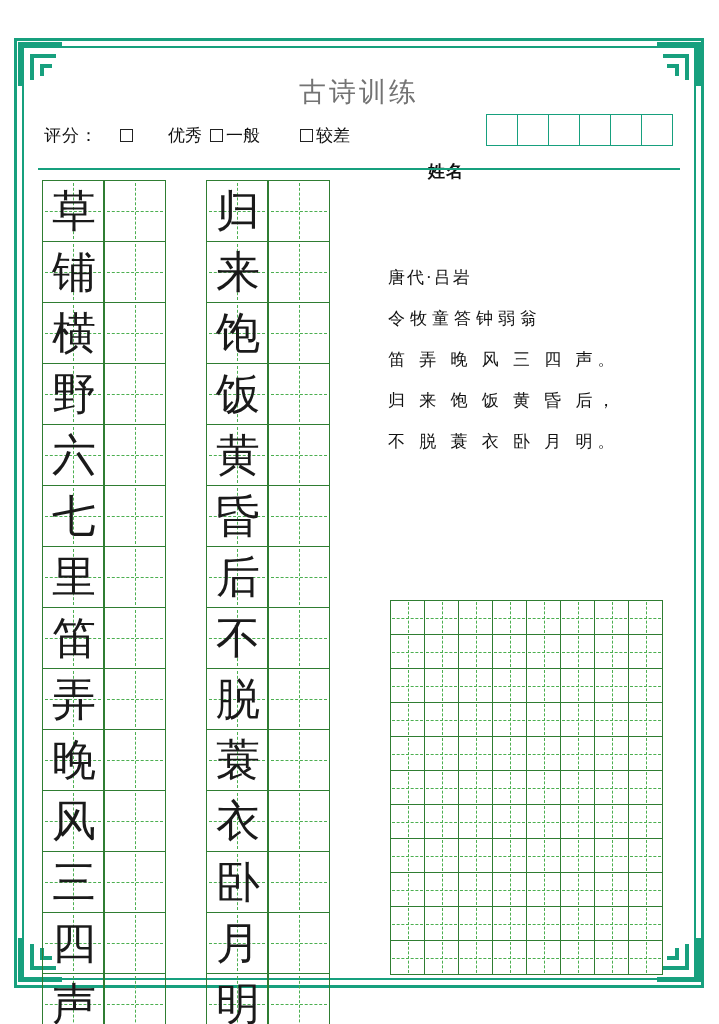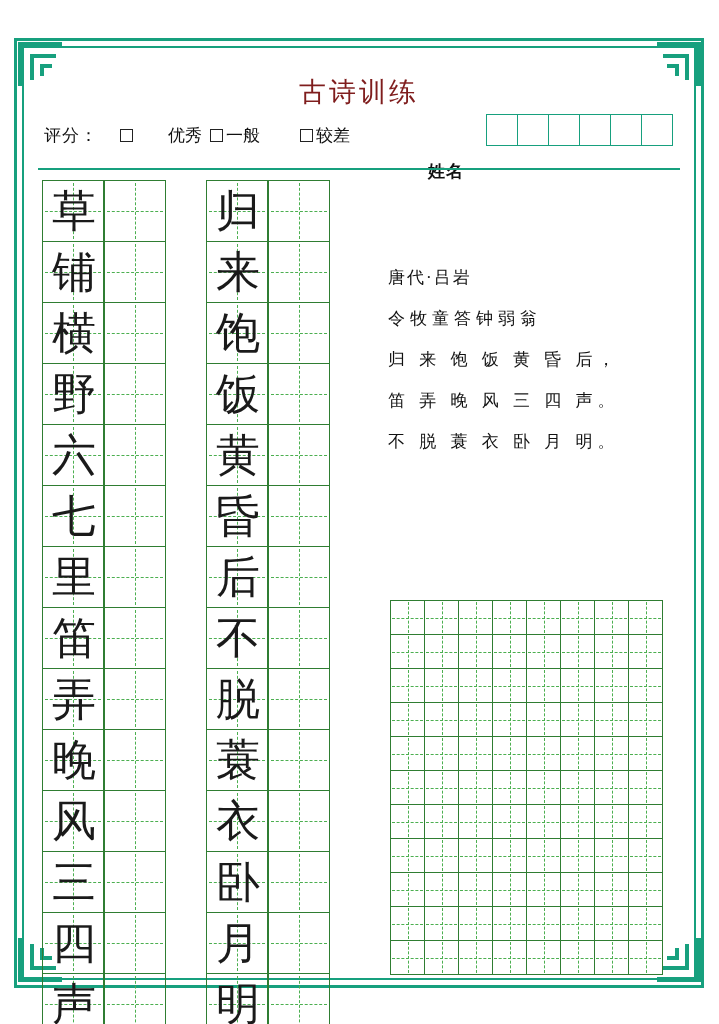--- a/index.html
+++ b/index.html
@@ -53,21 +53,21 @@
   
   .content {
     position: absolute;
     left: 38px; top: 62px;
     width: 642px; height: 902px;
   }
   .title {
     text-align: center;
     font-size: 27px;
     letter-spacing: 3px;
-    color: #7f1d1d;
+    color: #737373;
     font-family: "Liberation Serif", "DejaVu Serif", serif;
     margin-top: 12px;
     font-weight: normal;
   }
   .header-row {
     position: relative;
     height: 42px;
     margin-top: 4px;
   }
   .score-label {
@@ -565,22 +565,22 @@
             <div class="gcell">
               <div class="hline"></div>
               <div class="vline"></div>
             </div>
           </div>
       </div>
 
       <div class="poem">
         <div class="line author">唐代·吕岩</div>
         <div class="line">令牧童答钟弱翁</div>
+        <div class="line">笛 弄 晚 风 三 四 声。</div>
         <div class="line">归 来 饱 饭 黄 昏 后，</div>
-        <div class="line">笛 弄 晚 风 三 四 声。</div>
         <div class="line">不 脱 蓑 衣 卧 月 明。</div>
       </div>
 
       <div class="blank-grid" id="blank-grid">
           <div class="bgrow">
             <div class="bgcell">
               <div class="hline"></div>
               <div class="vline"></div>
             </div>
             <div class="bgcell">

